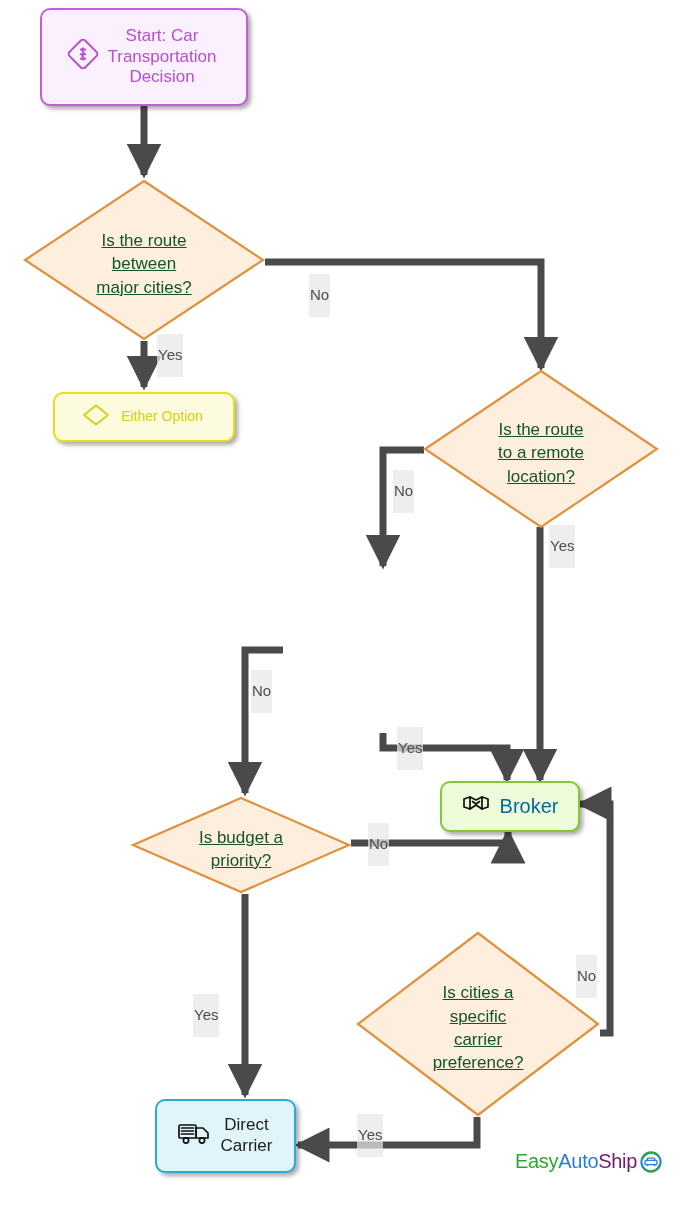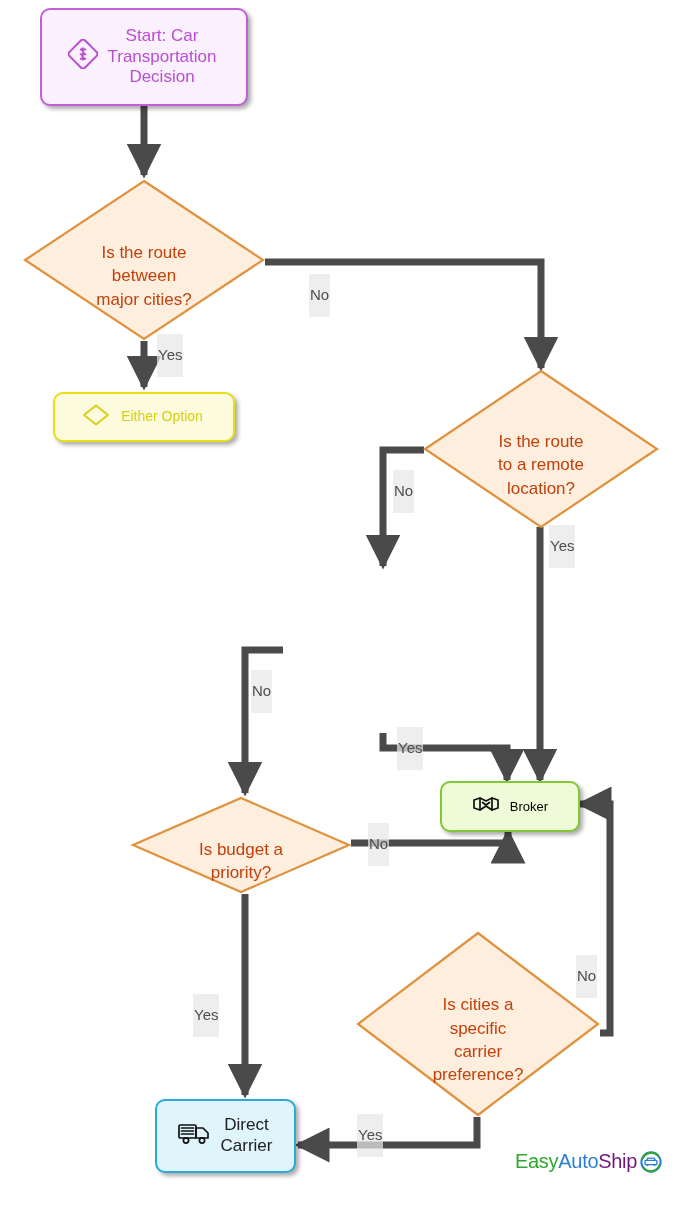--- a/index.html
+++ b/index.html
@@ -50,22 +50,22 @@
   }
   .node-either {
     background: #fcfbdd;
     border-color: #e8e016;
     color: #d8ce11;
     font-size: 14px;
   }
   .node-broker {
     background: #eefbd9;
     border-color: #82c832;
-    color: #000000;
-    font-size: 13px;
+    color: #0369a1;
+    font-size: 20px;
   }
   .node-direct {
     background: #dff4fb;
     border-color: #29abd6;
     color: #202020;
     font-size: 17px;
   }
   .node-label {
     white-space: pre-line;
   }
@@ -80,32 +80,33 @@
   .diamond .dia-shape {
     position: absolute;
     left: 0;
     top: 0;
     width: 100%;
     height: 100%;
   }
   .diamond .dia-text {
     position: absolute;
     left: 0;
-    top: 16px;
+    top: 4px;
     width: 100%;
     height: 100%;
     display: flex;
     align-items: center;
     justify-content: center;
     text-align: center;
-    color: #c2410c;
+    color: #14532d;
     font-size: 17px;
     line-height: 1.37;
     white-space: pre-line;
     pointer-events: none;
+    text-decoration: underline;
   }
   
   .edge-label {
     position: absolute;
     font-size: 15px;
     color: #4d4d4d;
     background: rgba(232,232,232,0.72);
     padding: 12px 1px;
     line-height: 1.25;
     white-space: nowrap;

